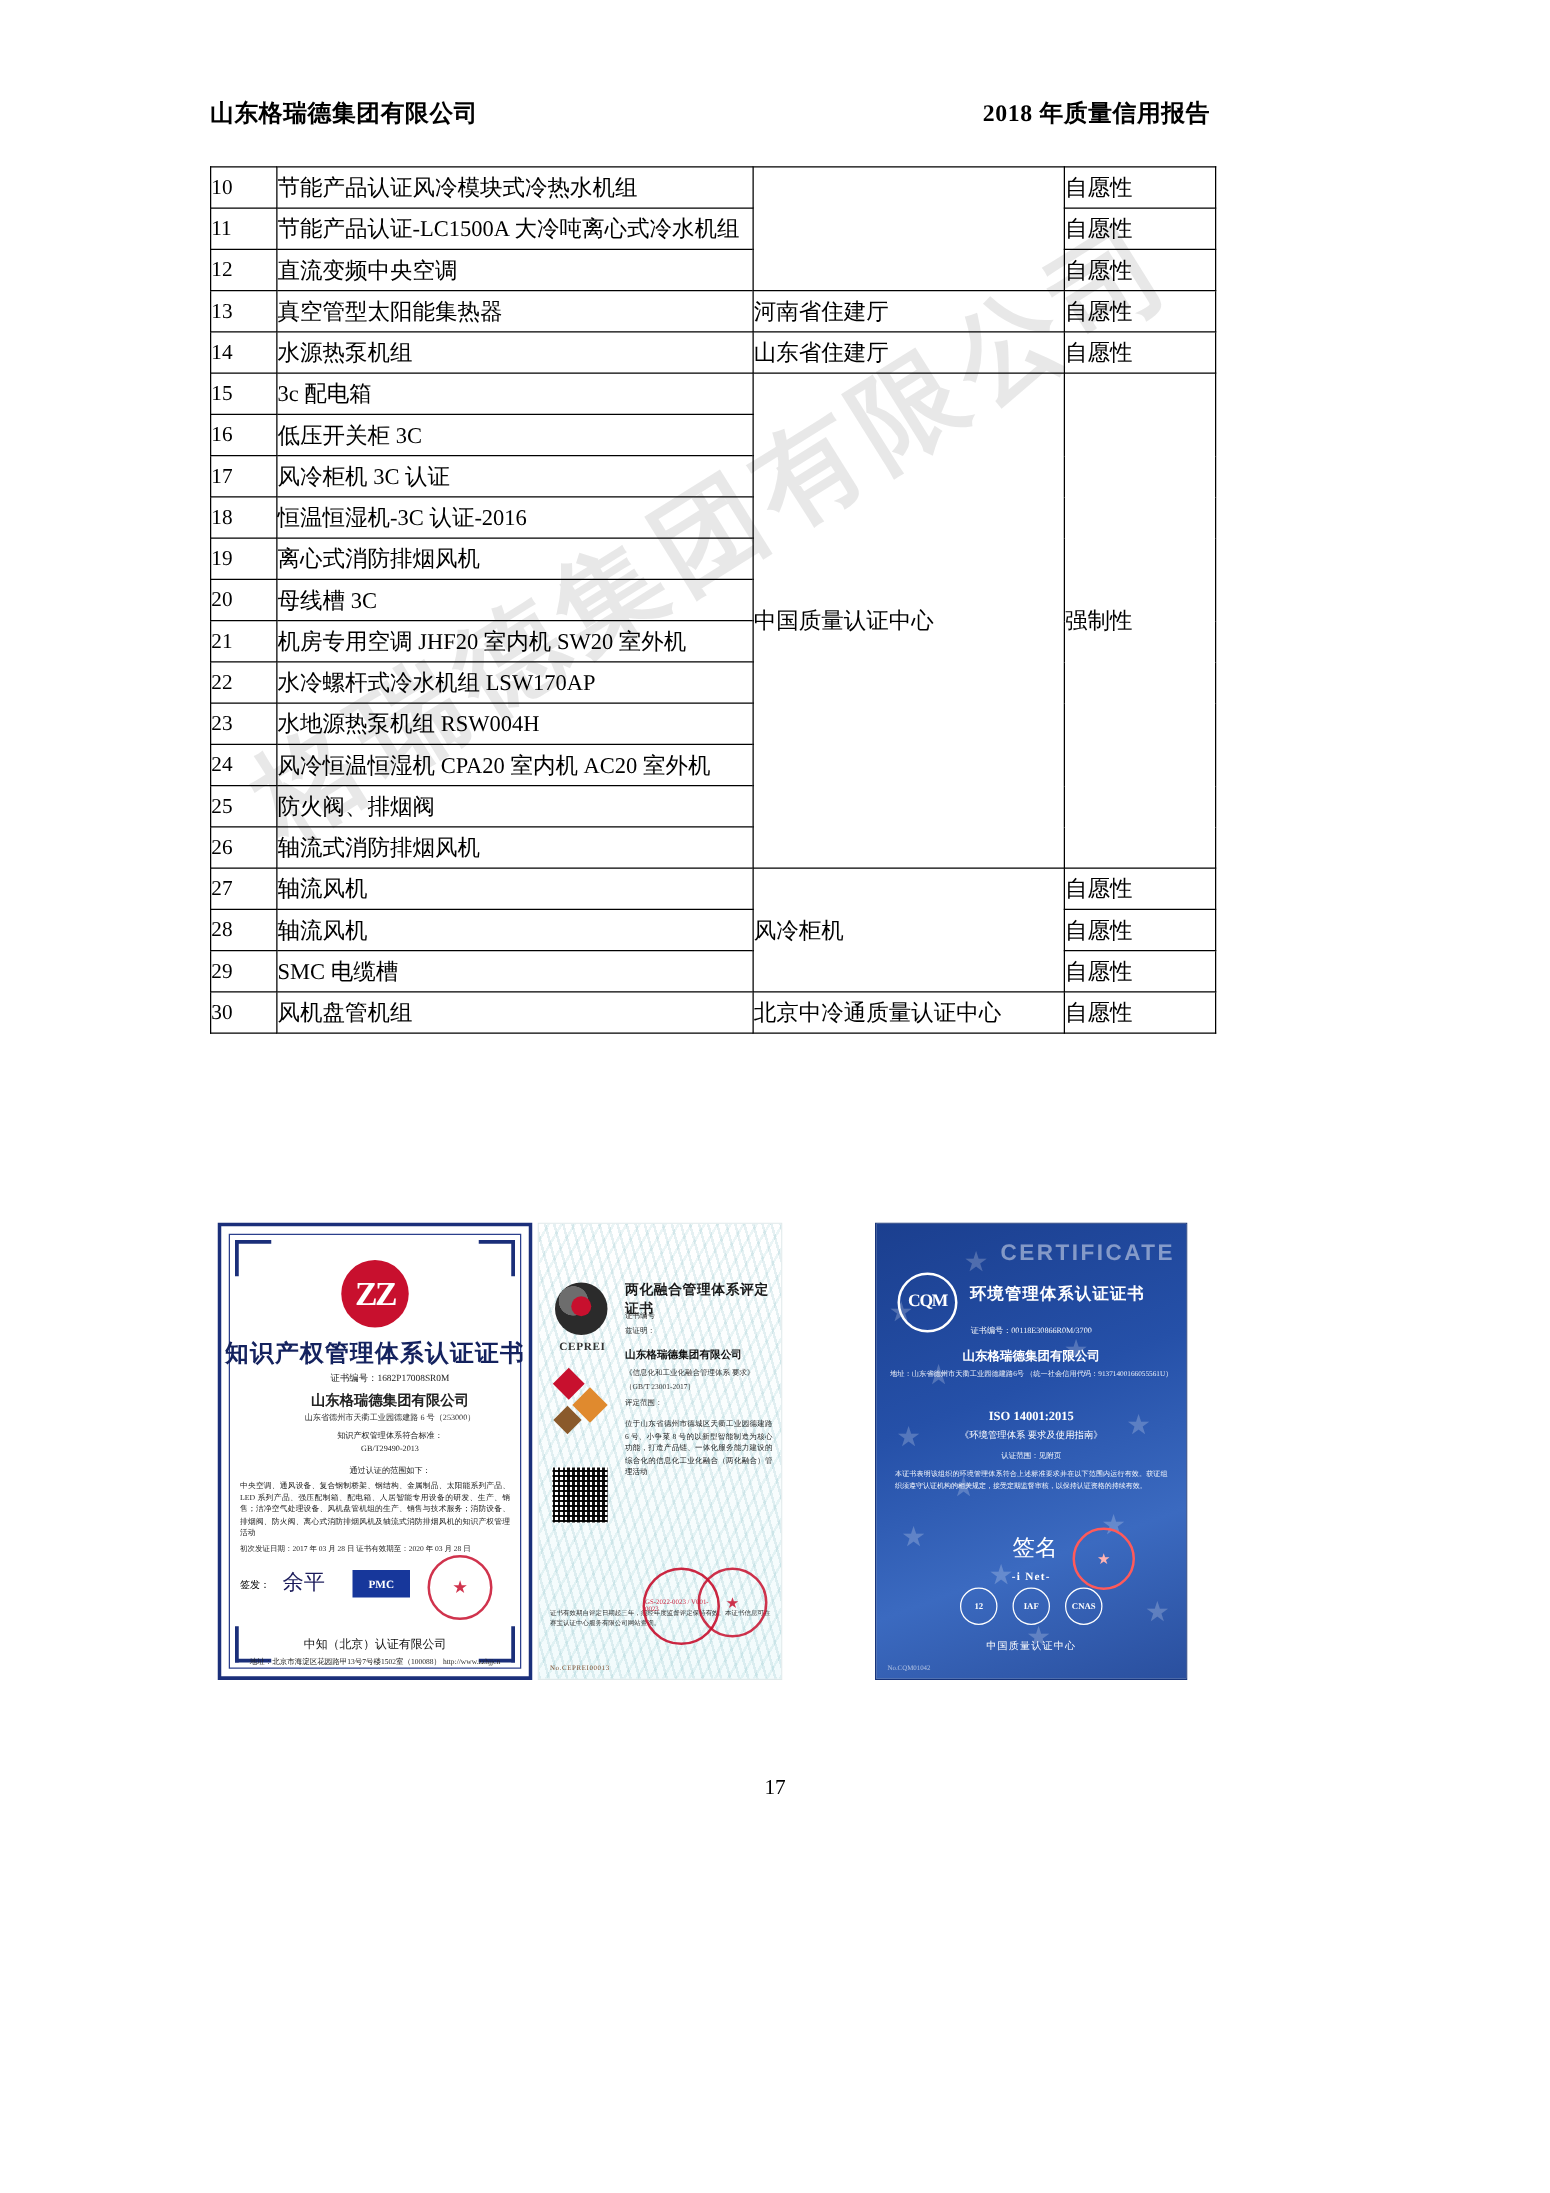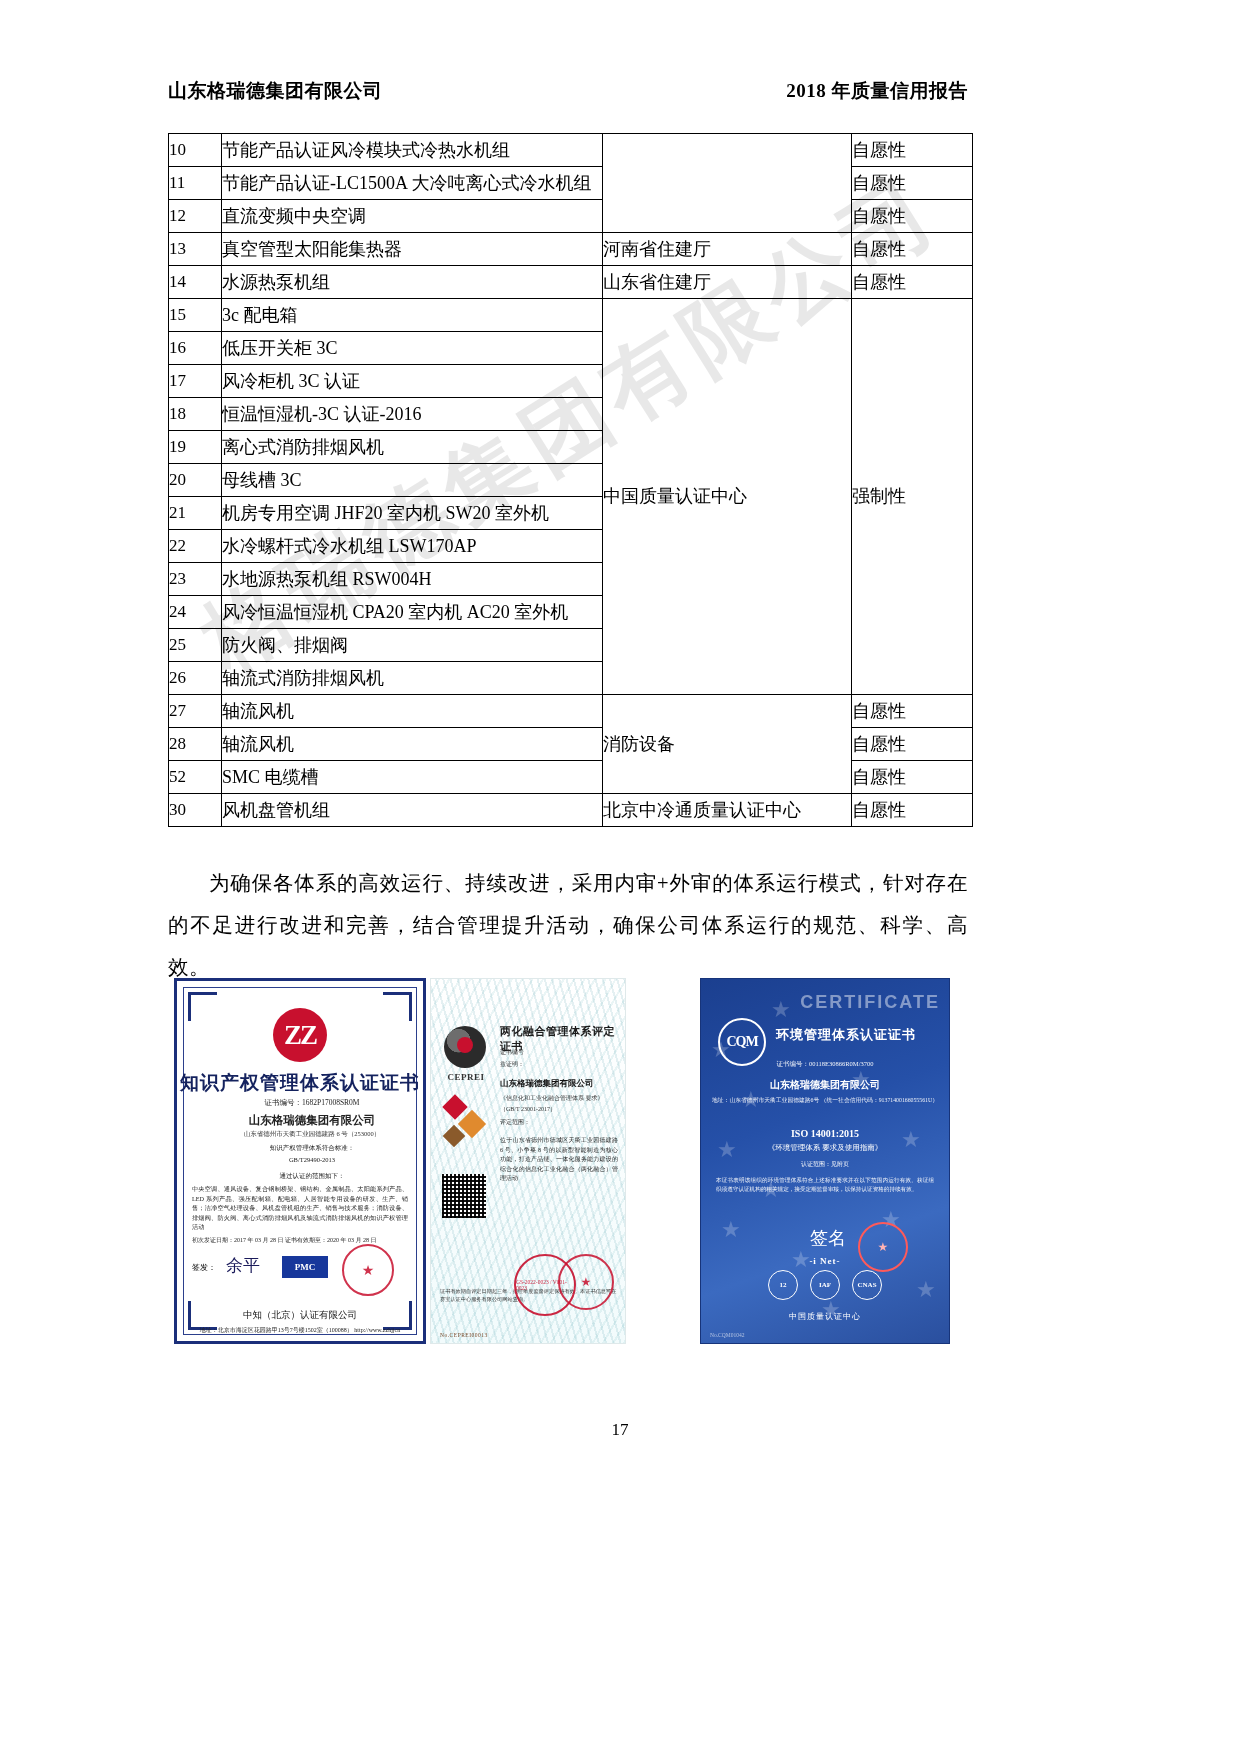--- a/index.html
+++ b/index.html
@@ -480,43 +480,42 @@
         <td class="num">25</td>
         <td class="name">防火阀、排烟阀</td>
       </tr>
       <tr>
         <td class="num">26</td>
         <td class="name">轴流式消防排烟风机</td>
       </tr>
       <tr>
         <td class="num">27</td>
         <td class="name">轴流风机</td>
-        <td class="org" rowspan="3">消防设备</td>
+        <td class="org" rowspan="3">风冷柜机</td>
         <td class="type">自愿性</td>
       </tr>
       <tr>
         <td class="num">28</td>
         <td class="name">轴流风机</td>
         <td class="type">自愿性</td>
       </tr>
       <tr>
-        <td class="num">52</td>
+        <td class="num">29</td>
         <td class="name">SMC 电缆槽</td>
         <td class="type">自愿性</td>
       </tr>
       <tr>
         <td class="num">30</td>
         <td class="name">风机盘管机组</td>
         <td class="org">北京中冷通质量认证中心</td>
         <td class="type">自愿性</td>
       </tr>
     </tbody>
   </table>
 
-  <div class="para">为确保各体系的高效运行、持续改进，采用内审+外审的体系运行模式，针对存在的不足进行改进和完善，结合管理提升活动，确保公司体系运行的规范、科学、高效。</div>
 
   <div class="certs">
 
     <div class="cert-img cert1">
       <div class="c1-outer"></div>
       <div class="c1-inner"></div>
       <div class="c1-corner tl"></div>
       <div class="c1-corner tr"></div>
       <div class="c1-corner bl"></div>
       <div class="c1-corner br"></div>

